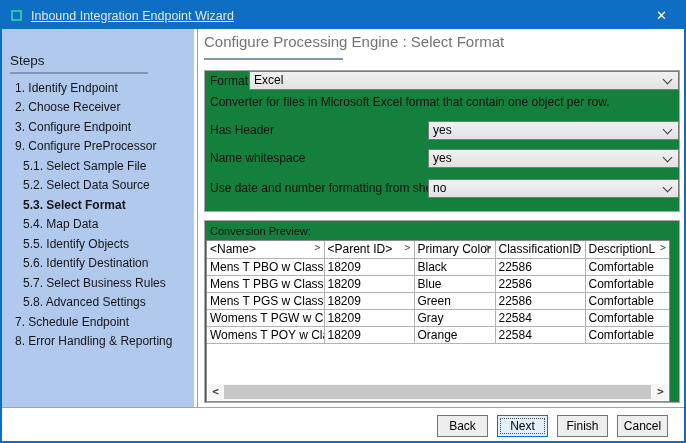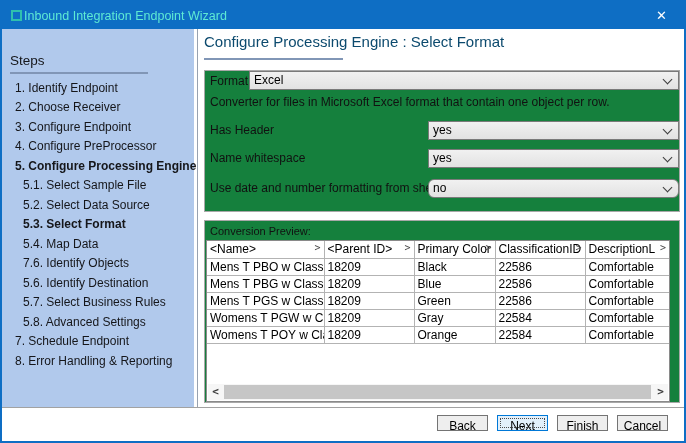--- a/index.html
+++ b/index.html
@@ -10,21 +10,21 @@
     position:relative; width:686px; height:443px;
     background:#ffffff; border:2px solid #0e6ec4; overflow:hidden;
   }
 
   
   .titlebar {
     position:absolute; left:0; top:0; width:682px; height:27px;
     background:#0e6ec4; display:flex; align-items:center;
   }
   .app-icon { width:11px; height:11px; border:2px solid #2fc0ae; margin-left:9px; flex:0 0 auto; }
-  .title-text { color:#5eead4; font-size:12.5px; margin-left:2px; white-space:nowrap; }
+  .title-text { color:#e5e5e5; font-size:12.5px; margin-left:9px; white-space:nowrap;text-decoration:underline; }
   .close-btn {
     margin-left:auto; width:45px; height:27px; color:#ffffff;
     display:flex; align-items:center; justify-content:center;
     font-size:13px; cursor:default;
   }
 
   
   .sidebar {
     position:absolute; left:0; top:27px; width:192px; height:378px;
     background:#b1c9ec; padding-top:24px;
@@ -36,21 +36,21 @@
     height:19.5px; display:flex; align-items:center;
     font-size:12px; color:#15161a; padding-left:13px; white-space:nowrap;
   }
   .steps-list li.sub { padding-left:21px; }
   .steps-list li.bold { font-weight:bold; }
   .steps-list li.disabled { color:#9aa0ab; }
 
   .panel-divider { position:absolute; left:195px; top:27px; width:1px; height:378px; background:#98a2b0; }
 
   
-  .page-title { position:absolute; left:202px; top:31px; font-size:15px; color:#0c4a6e; white-space:nowrap; }
+  .page-title { position:absolute; left:202px; top:31px; font-size:15px; color:#737373; white-space:nowrap; }
   .page-title-underline { position:absolute; left:202px; top:56px; width:139px; height:2px; background:#8196b6; }
 
   
   .groupbox { position:absolute; left:202px; width:476px; border:1px solid #a8a8a8; background:#15803d; }
   #format-group { top:68px; height:142px; }
   #preview-group { top:218px; height:183px; }
 
   .field-label { position:absolute; font-size:12px; color:#111; white-space:nowrap; }
 
   
@@ -95,21 +95,21 @@
     position:absolute; top:0; width:15px; height:16px; line-height:16px;
     text-align:center; font-size:11px; font-weight:bold; color:#3c3c3c;
     font-family:"DejaVu Sans Mono",monospace; cursor:default;
   }
   .hs-left { left:0; } .hs-right { right:0; }
   .hs-thumb { position:absolute; left:16px; right:17px; top:1px; height:14px; background:#c6c6c6; }
 
   
   .footer-separator { position:absolute; left:0; top:405px; width:682px; height:1px; background:#a2a2a2; }
   .btn {
-    position:absolute; top:413px; width:51px; height:16px;
+    position:absolute; top:413px; width:51px; height:22px;
     background:#eeeeee; border:1px solid #747474;
     font-size:12px; color:#000; text-align:center; line-height:20px; cursor:default;
   }
   #btn-back   { left:435px; }
   #btn-next   { left:495px; background:#e2f0fb; border-color:#0078d7; }
   #btn-finish { left:555px; }
   #btn-cancel { left:615px; }
   #btn-next::after {
     content:""; position:absolute; left:2px; top:2px; right:2px; bottom:2px;
     border:1px dotted #4a4a4a;
@@ -128,27 +128,26 @@
       </span>
   </div>
 
   <div class="sidebar">
     <div class="steps-title">Steps</div>
     <div class="steps-underline"></div>
     <ul class="steps-list">
       <li>1. Identify Endpoint</li>
       <li>2. Choose Receiver</li>
       <li>3. Configure Endpoint</li>
-      <li>4. Configure PreProcessor</li>
-      <li class="bold">5. Configure Processing Engine</li>
+      <li>9. Configure PreProcessor</li>
       <li class="sub">5.1. Select Sample File</li>
       <li class="sub">5.2. Select Data Source</li>
       <li class="sub bold">5.3. Select Format</li>
       <li class="sub">5.4. Map Data</li>
-      <li class="sub">7.6. Identify Objects</li>
+      <li class="sub">5.5. Identify Objects</li>
       <li class="sub">5.6. Identify Destination</li>
       <li class="sub">5.7. Select Business Rules</li>
       <li class="sub">5.8. Advanced Settings</li>
       <li>7. Schedule Endpoint</li>
       <li>8. Error Handling &amp; Reporting</li>
     </ul>
   </div>
 
   <div class="panel-divider"></div>
 
@@ -169,21 +168,21 @@
       <span class="chev"></span>
     </div>
 
     <span class="field-label" style="left:5px; top:80px;">Name whitespace</span>
     <div class="combo" style="left:223px; top:78px; width:251px;">
       <span>yes</span>
       <span class="chev"></span>
     </div>
 
     <span class="field-label" style="left:5px; top:110px;">Use date and number formatting from sheet</span>
-    <div class="combo" style="left:223px; top:108px; width:251px;border-radius:6px;">
+    <div class="combo" style="left:223px; top:108px; width:251px;">
       <span>no</span>
       <span class="chev"></span>
     </div>
   </div>
 
   <div class="groupbox" id="preview-group">
     <div class="preview-label">Conversion Preview:</div>
     <div class="scrollpane">
       <table class="ptable">
         <colgroup>

